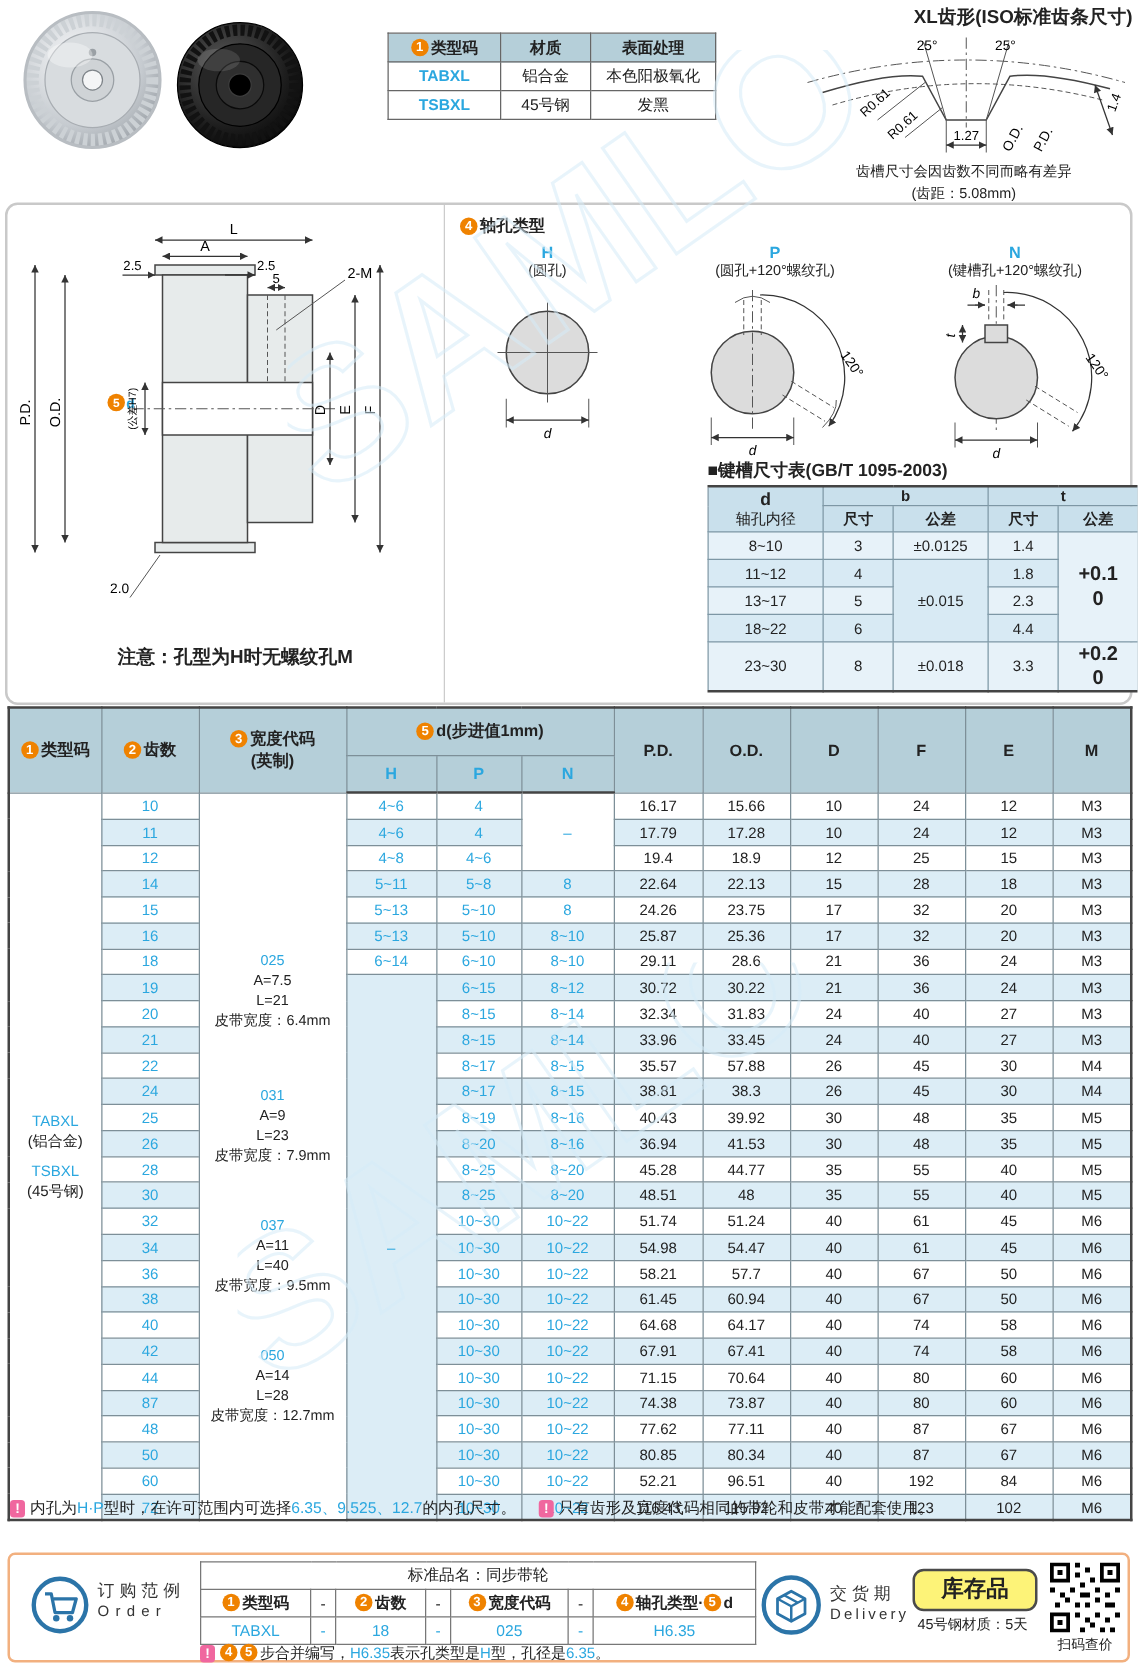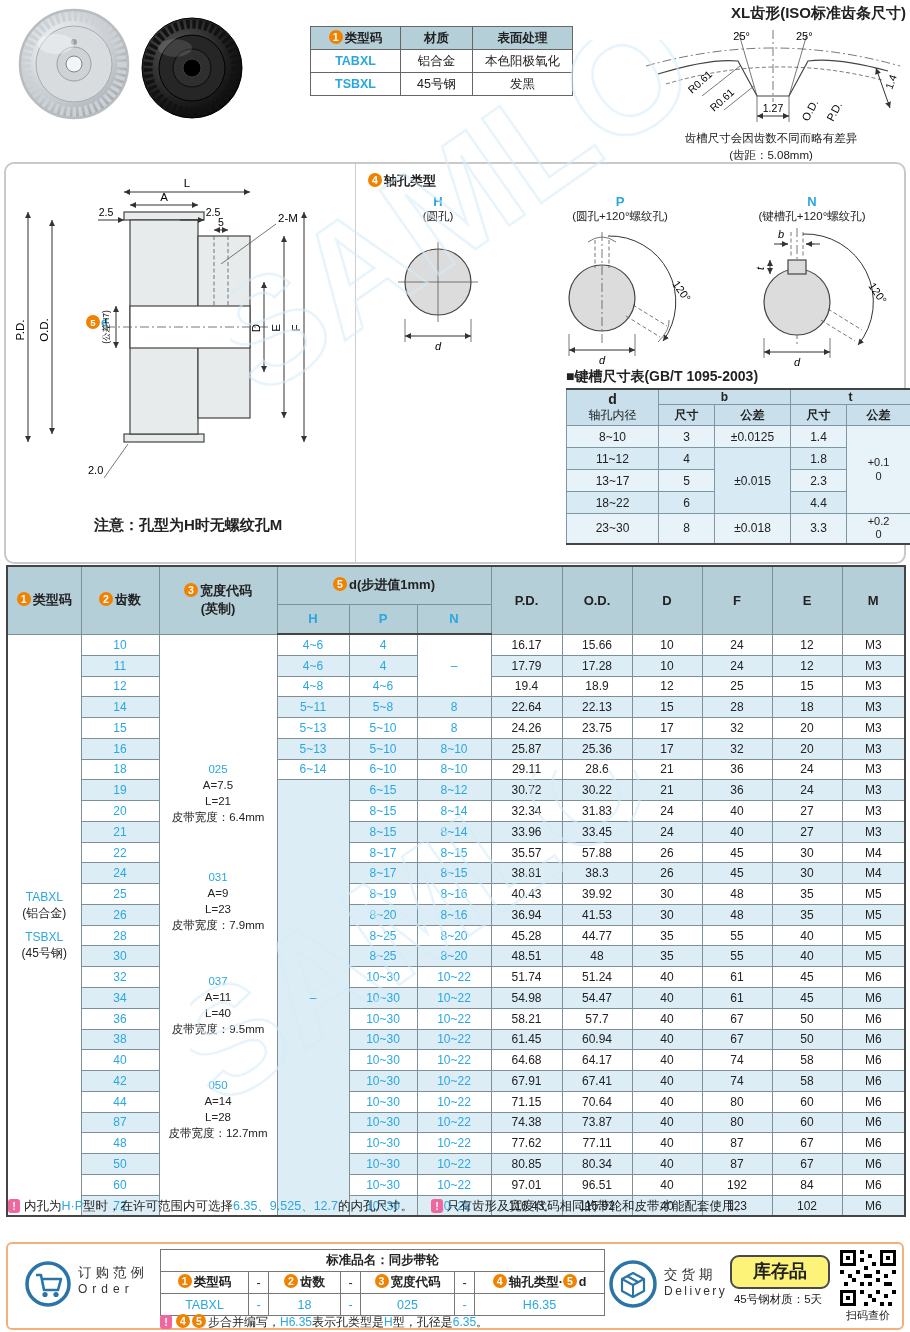--- a/index.html
+++ b/index.html
@@ -28,21 +28,21 @@
   .holes-title{font-size:13px;font-weight:bold;}
   .hole-code{font-size:13px;font-weight:bold;color:#2ba7df;text-align:center;}
   .hole-desc{font-size:11.5px;text-align:center;}
   
   .ktab-title{font-size:14px;font-weight:bold;}
   .ktab{border-collapse:collapse;table-layout:fixed;font-size:12px;border-top:2px solid #444;border-bottom:2px solid #444;}
   .ktab th,.ktab td{border:1px solid #7d97a5;text-align:center;padding:0;}
   .ktab th{background:#c9e0ec;font-weight:bold;}
   .ktab td{background:#e7f2f9;}
   .ktab tr.alt td{background:#d8eaf4;}
-  .ktab .pre{white-space:pre-line;font-size:11px;line-height:1.2;background:#e7f2f9;}
+  .ktab .pre{white-space:pre-line;font-size:16px;line-height:1.2;background:#e7f2f9;font-weight:bold;}
   
   .mtab{border-collapse:collapse;table-layout:fixed;font-size:12px;border:2px solid #444;}
   .mtab th,.mtab td{border:1px solid #7d8f98;text-align:center;padding:0;}
   .mtab thead th{background:#b5cfd9;font-size:13px;}
   .mtab thead tr:last-child th{border-bottom:2px solid #444;}
   .mtab tbody td{height:19.78px;}
   .mtab tbody tr:nth-child(even) td{background:#dcedf6;}
   .mtab td.mergecell{background:#fff;vertical-align:middle;}
   .subhdr{color:#2ba7df;}
   .typecell{padding-bottom:30px;}
@@ -51,21 +51,21 @@
   .wcblock{position:absolute;left:0;right:0;text-align:center;font-size:11.5px;line-height:1.4;}
   .wc0{top:126px}.wc1{top:234px}.wc2{top:338px}.wc3{top:442px}
   
   .footnotes{font-size:12.5px;display:flex;gap:18px;white-space:nowrap;}
   
   .obox{border:2px solid #f2b07f;border-radius:6px;}
   .ord-cn{font-size:13.5px;letter-spacing:4px;color:#333;}
   .ord-en{font-size:12px;letter-spacing:5px;color:#333;}
   .otab{border-collapse:collapse;table-layout:fixed;font-size:12.5px;}
   .otab th,.otab td{border:1px solid #777;text-align:center;padding:0;height:21px;}
-  .otab .ttl{font-weight:bold;}
+  .otab .ttl{font-weight:normal;}
   .onote{font-size:12px;white-space:nowrap;}
   .stock{background:#fdf378;border:2px solid #4a4a4a;border-radius:9px;font-size:18px;
          font-weight:bold;text-align:center;line-height:28px;}
   .lead{font-size:11.5px;text-align:center;}
   .qr-cap{font-size:11px;text-align:center;}
   svg text{font-family:"Liberation Sans","DejaVu Sans",sans-serif;}
   .dim{stroke:#333;stroke-width:1;fill:none;}
   .thin{stroke:#555;stroke-width:.8;fill:none;}
   .edge{stroke:#444;stroke-width:1.2;}
   .dash{stroke-dasharray:4 2.5;}
@@ -701,21 +701,21 @@
         <td>80.34</td>
         <td>40</td>
         <td>87</td>
         <td>67</td>
         <td>M6</td>
       </tr>
       <tr>
         <td class="blue">60</td>
         <td class="blue">10~30</td>
         <td class="blue">10~22</td>
-        <td>97.01</td>
+        <td>52.21</td>
         <td>96.51</td>
         <td>40</td>
         <td>192</td>
         <td>84</td>
         <td>M6</td>
       </tr>
       <tr>
         <td class="blue">72</td>
         <td class="blue">10~30</td>
         <td class="blue">10~22</td>

